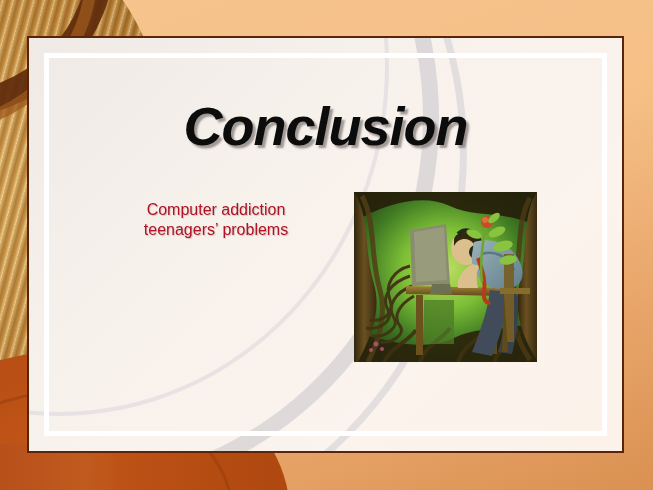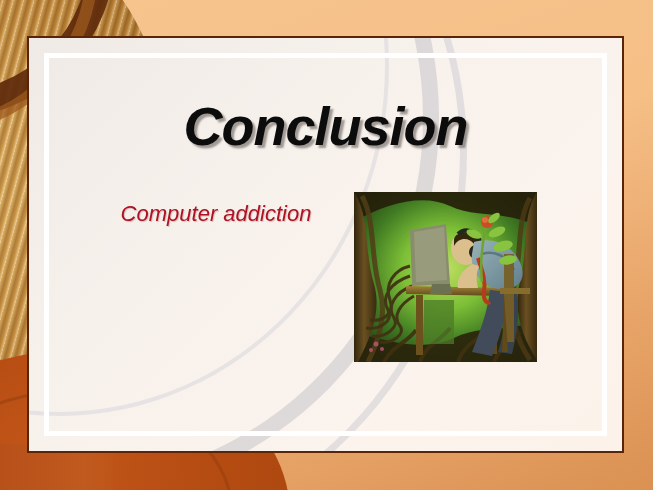--- a/index.html
+++ b/index.html
@@ -167,22 +167,21 @@
     white-space: nowrap;
   }
 
   
   .body-text {
     position: absolute;
     left: 42px;
     top: 162px;
     width: 290px;
     text-align: center;
-    font-size: 22px;
-    font-style: italic;
+    font-size: 16px;
     line-height: 1.28;
     color: #B01224;
     text-shadow: 1px 1px 1px rgba(140,110,110,0.35);
   }
   .body-text .line { display: block; white-space: nowrap; }
 
   
   .art {
     position: absolute;
     left: 325px;
@@ -211,20 +210,21 @@
 
     <div class="arc-glow"></div>
     <div class="panel-arc arc1"></div>
     <div class="panel-arc arc2"></div>
     <div class="panel-arc arc3"></div>
 
     <div class="title">Conclusion</div>
 
     <div class="body-text">
       <span class="line">Computer addiction</span>
+      <span class="line">teenagers’ problems</span>
     </div>
 
     <div class="art">
       <svg viewBox="0 0 183 170" preserveAspectRatio="none">
         <defs>
           <radialGradient id="glowG" cx="50%" cy="45%" r="62%">
             <stop offset="0%" stop-color="#C8E86A"></stop>
             <stop offset="38%" stop-color="#7FC63A"></stop>
             <stop offset="70%" stop-color="#3C7A24"></stop>
             <stop offset="100%" stop-color="#1B3A14"></stop>

